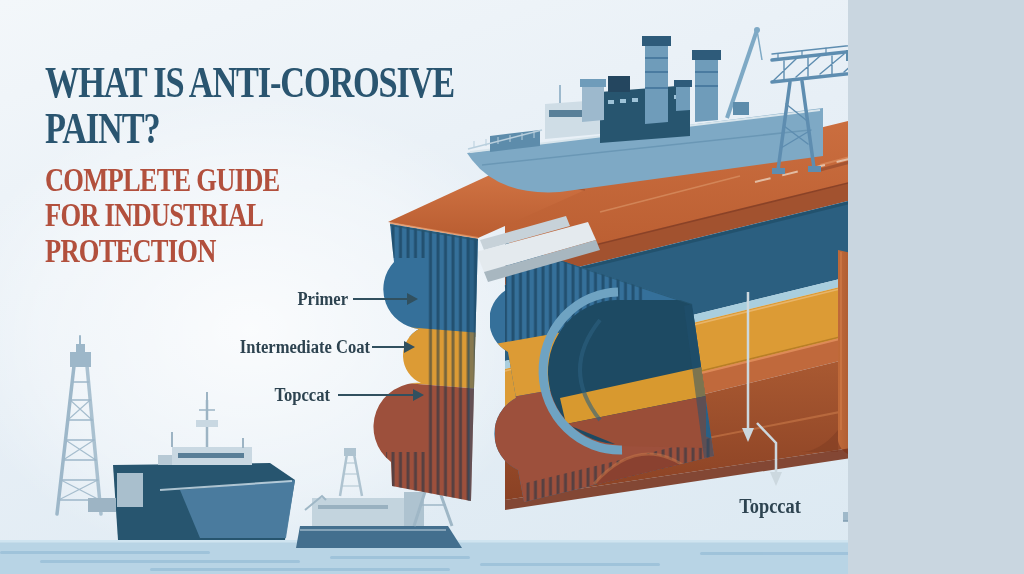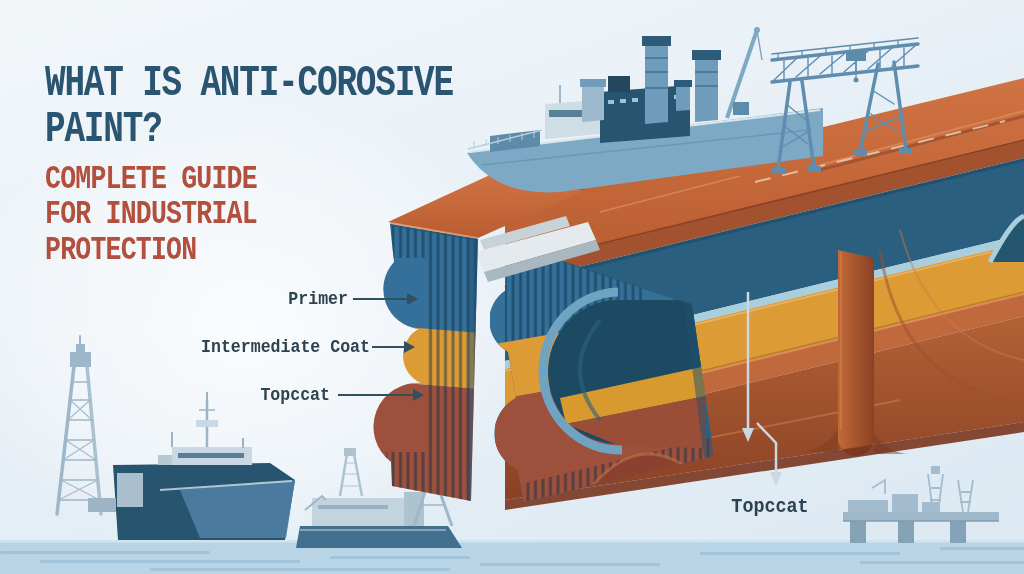--- a/index.html
+++ b/index.html
@@ -1,17 +1,17 @@
 <!DOCTYPE html>
 <html style="--c-title: #2a5570; --c-subtitle: #b2503d; --c-label: #2d4350; --c-primer: #35709a; --c-intermediate: #dc9b35; --c-topcoat: #9d503c; --c-steel-orange: #c0693c; --c-steel-dark: #8a4124; --c-sea: #b8d4e5; --c-ship-navy: #27556f; --c-ship-steel: #7ea9c5; --c-structure-blue: #9db7c9; --c-arrow-dark: #31505f; --c-arrow-light: #ccd8df;"><head>
 <meta charset="utf-8">
 <style>
   html,body{margin:0;padding:0;background:#c9d6e0;}
-  .stage{position:relative;width:1024px;height:574px;overflow:hidden;
-         font-family:Liberation Mono, monospace;
+  .stage{position:relative;width:848px;height:574px;overflow:hidden;
+         font-family:Liberation Serif, serif;
          background:linear-gradient(160deg,#f3f7fa 0%,#e7eff6 45%,#dce9f2 100%);}
   svg.scene{position:absolute;left:0;top:0;}
   .overlay{position:absolute;left:0;top:0;width:100%;height:100%;pointer-events:none;}
   .title{position:absolute;left:45px;top:60px;font-size:44px;line-height:1.05;
          font-weight:800;letter-spacing:-1.5px;color:var(--c-title,#2a5570);
          white-space:pre-line;transform:scaleX(.78);transform-origin:left top;}
   .subtitle{position:absolute;left:45px;top:162px;font-size:34px;line-height:1.04;
          font-weight:800;letter-spacing:-1px;color:var(--c-subtitle,#b2503d);
          white-space:pre-line;transform:scaleX(.78);transform-origin:left top;}
   .lbl{position:absolute;font-size:18px;font-weight:600;color:var(--c-label,#2d4350);

